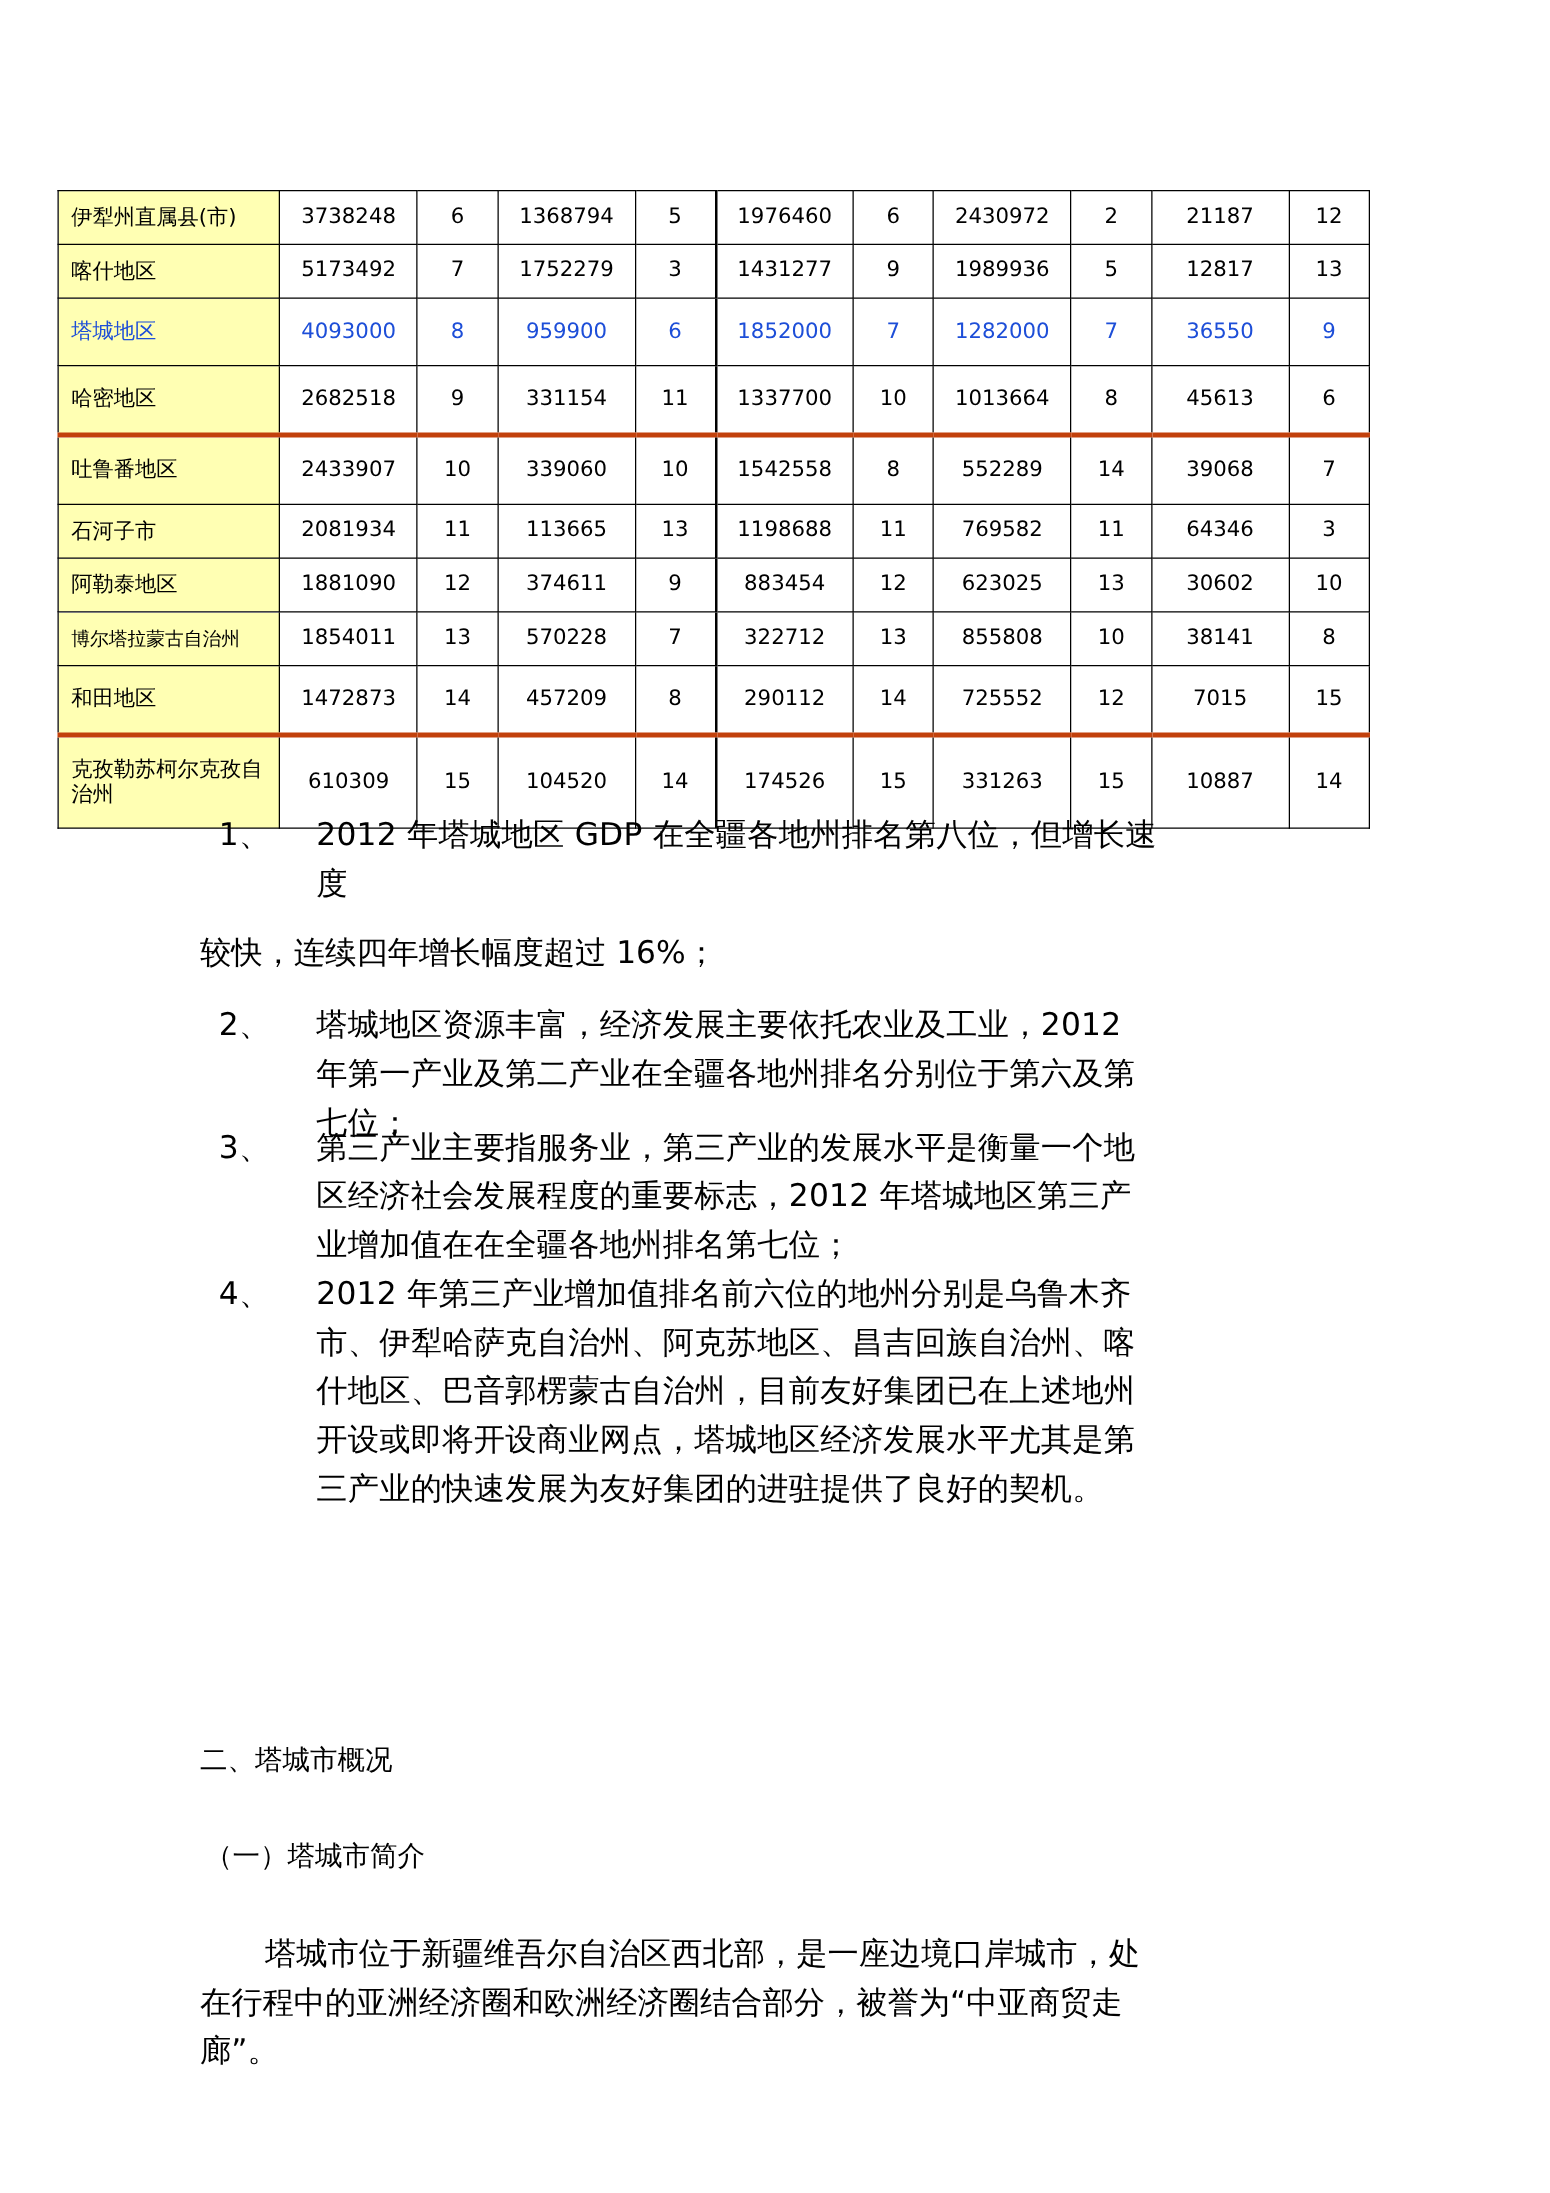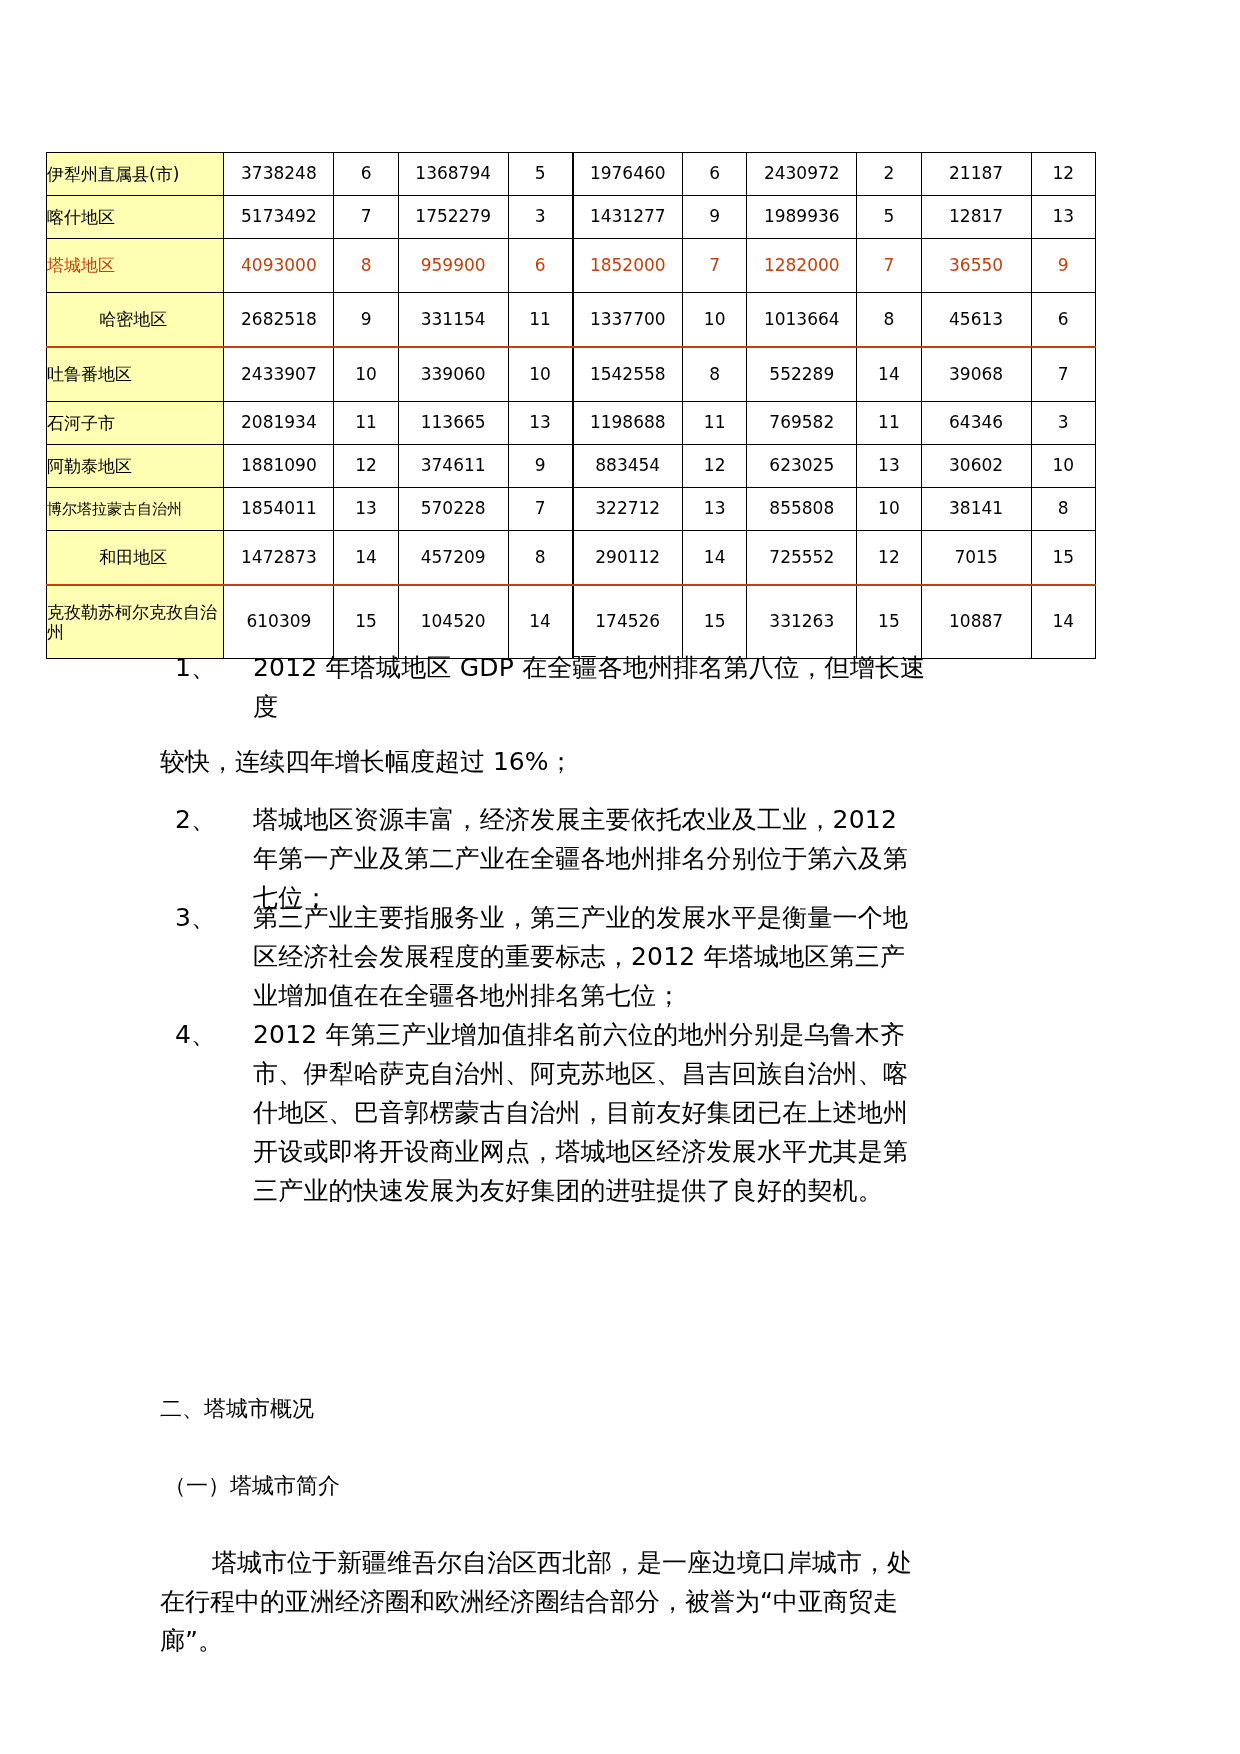--- a/index.html
+++ b/index.html
@@ -45,36 +45,35 @@
     vertical-align: middle;
     font-size: 17px;
     line-height: 1.25;
     background: #ffffff;
     white-space: nowrap;
     overflow: hidden;
   }
   table.data-table td.name-cell {
     background: #ffffb3;
     text-align: left;
-    padding-left: 0;
+    padding-left: 10px;
     font-size: 17px;
     white-space: normal;
     line-height: 1.2;
   }
   table.data-table tr.highlight td {
-    color: #c2410c;
+    color: #1d4ed8;
     margin-left: 22px;
   }
   table.data-table tr.tall td {
     height: 53px;
   }
   
   table.data-table tr.thick-bottom td {
-    border-bottom: 2px solid #c2410c;
-    text-align: center;
+    border-bottom: 4px solid #c2410c;
   }
   table.data-table td.thick-left {
     border-left: 2px solid #000000;
   }
   table.data-table td.name-cell { border-right: 1px solid #000; }
 
   
   col.c-name  { width: 168px; }
   col.c-val   { width: 104px; }
   col.c-rank  { width:  61px; }

